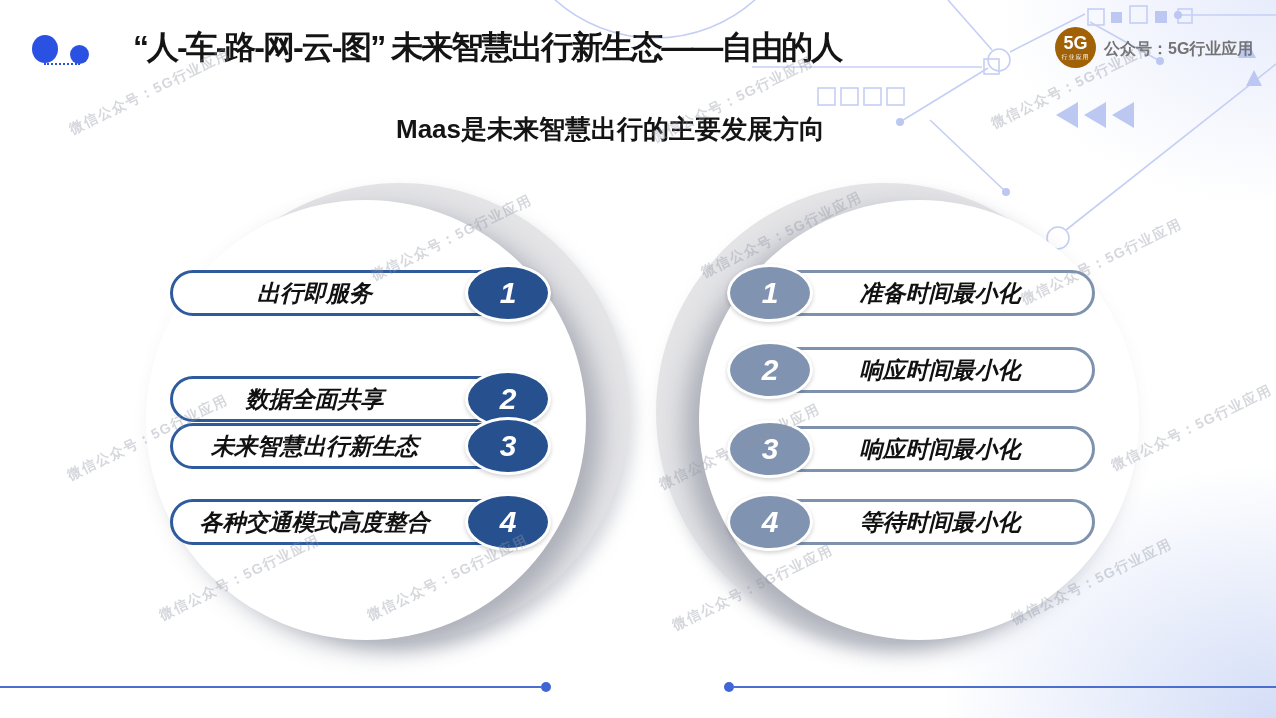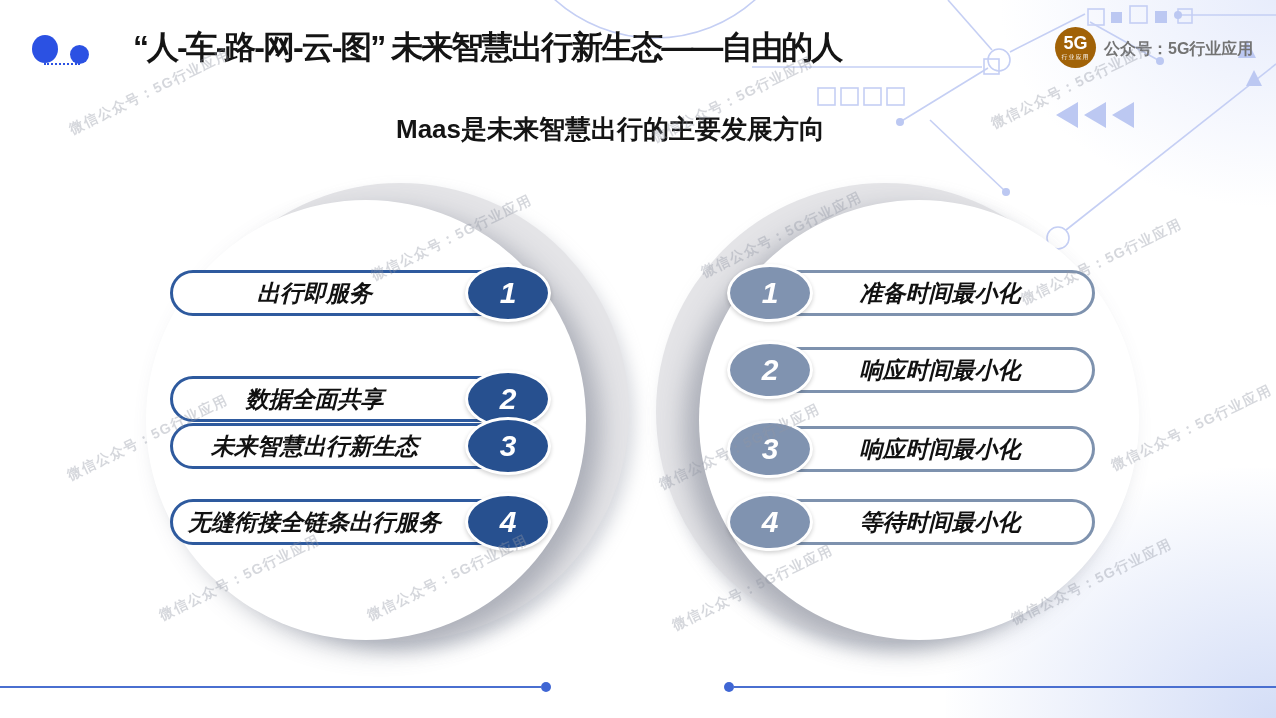--- a/index.html
+++ b/index.html
@@ -128,21 +128,21 @@
 </div>
 <div class="pill l p-l2 z-pill">
   <span class="label">数据全面共享</span>
   <span class="badge">2</span>
 </div>
 <div class="pill l p-l3 z-pill">
   <span class="label">未来智慧出行新生态</span>
   <span class="badge">3</span>
 </div>
 <div class="pill l p-l4 z-pill">
-  <span class="label">无缝衔接全链条出行服务</span>
+  <span class="label">各种交通模式高度整合</span>
   <span class="badge">4</span>
 </div>
 
 <div class="pill r p-r1 z-pill">
   <span class="badge">1</span>
   <span class="label">准备时间最小化</span>
 </div>
 <div class="pill r p-r2 z-pill">
   <span class="badge">2</span>
   <span class="label">响应时间最小化</span>

